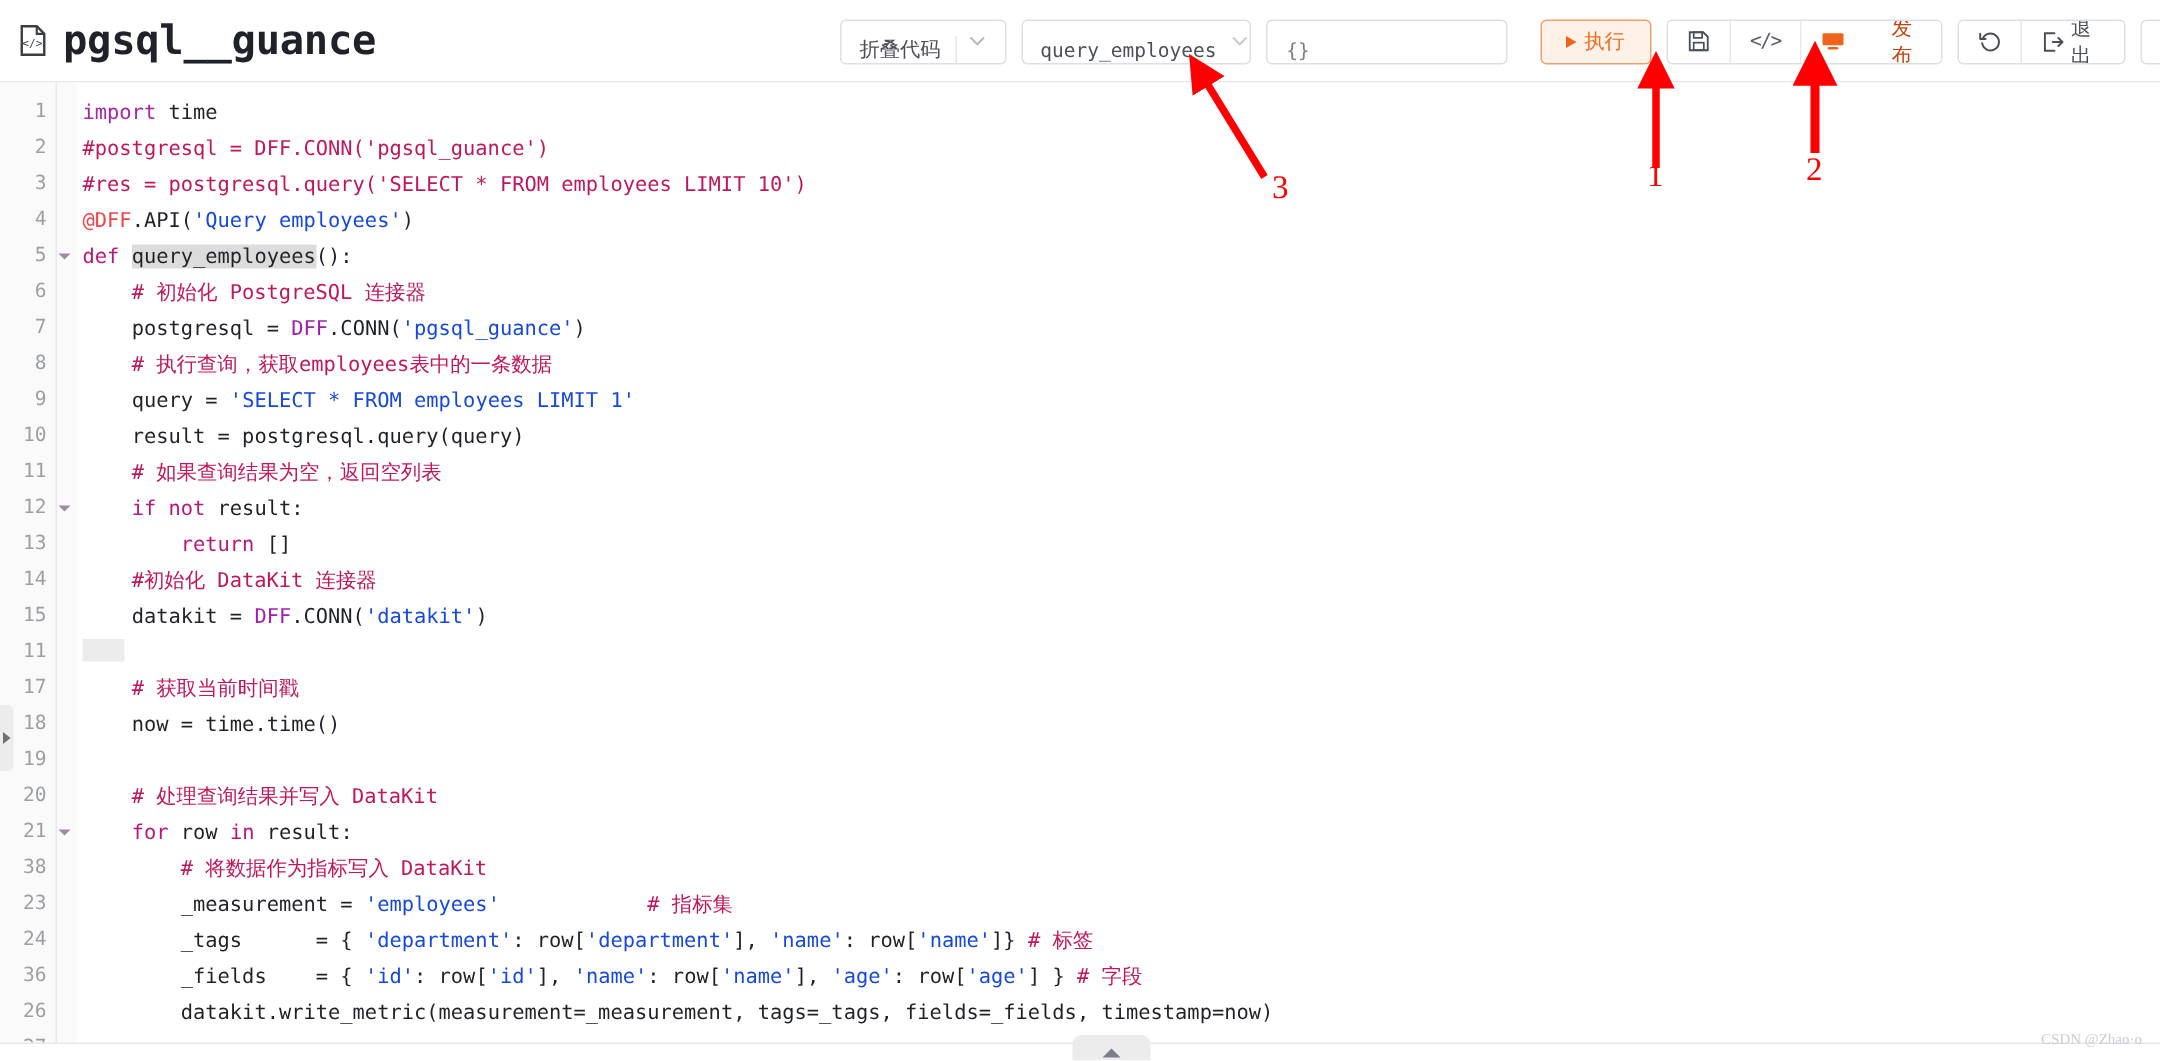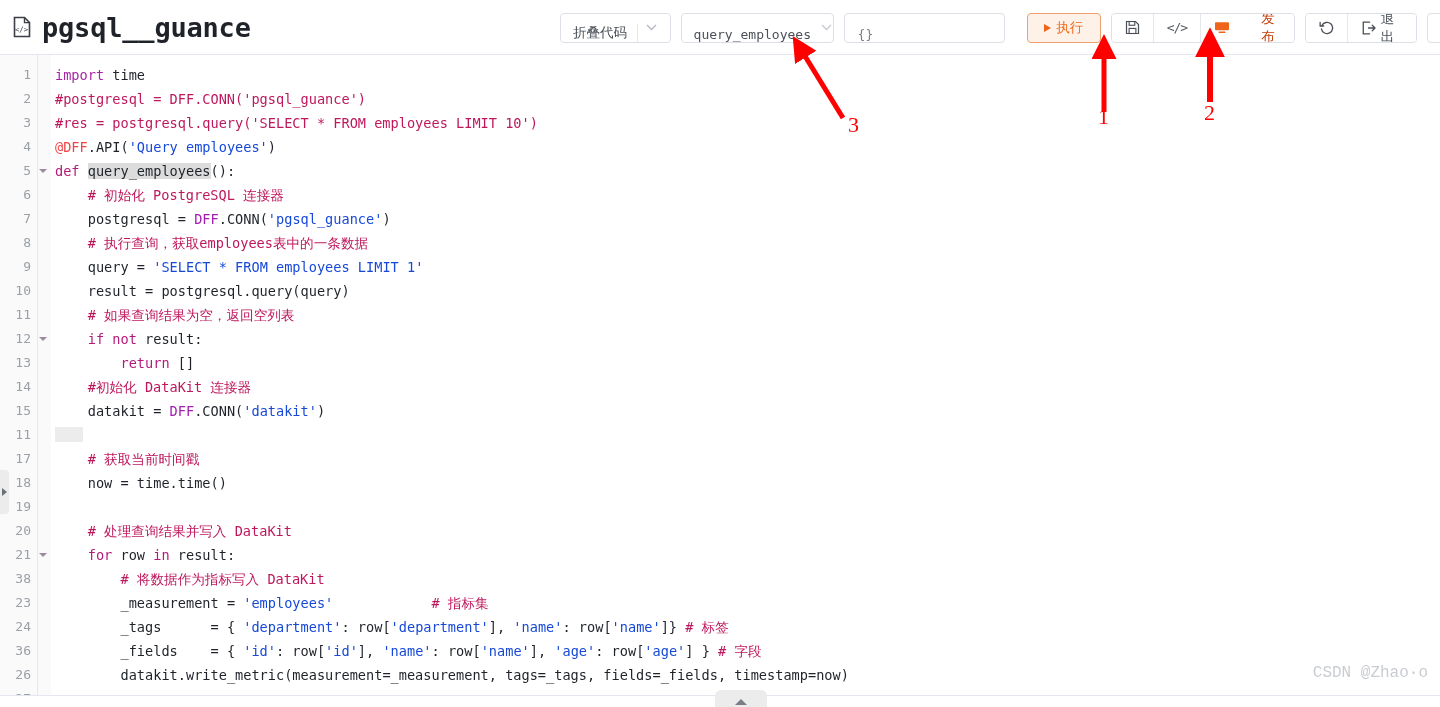--- a/index.html
+++ b/index.html
@@ -226,24 +226,24 @@
   
   .annot { position: absolute; pointer-events: none; }
   .annot-num {
     position: absolute;
     color: #ff0000;
     font-size: 22px;
     font-family: "Liberation Serif", serif;
   }
   .watermark {
     position: absolute;
-    right: 12px; bottom: 25px;
-    font-size: 16px;
+    right: 12px; bottom: 8px;
+    font-size: 10px;
     color: #c9ccd1;
-    font-family: Liberation Mono, monospace;
+    font-family: Liberation Serif, serif;
   }
 </style>
 </head>
 <body>
 
 <div id="app">
 
   <div class="header">
     <div class="title-wrap">
       <span class="icon">

